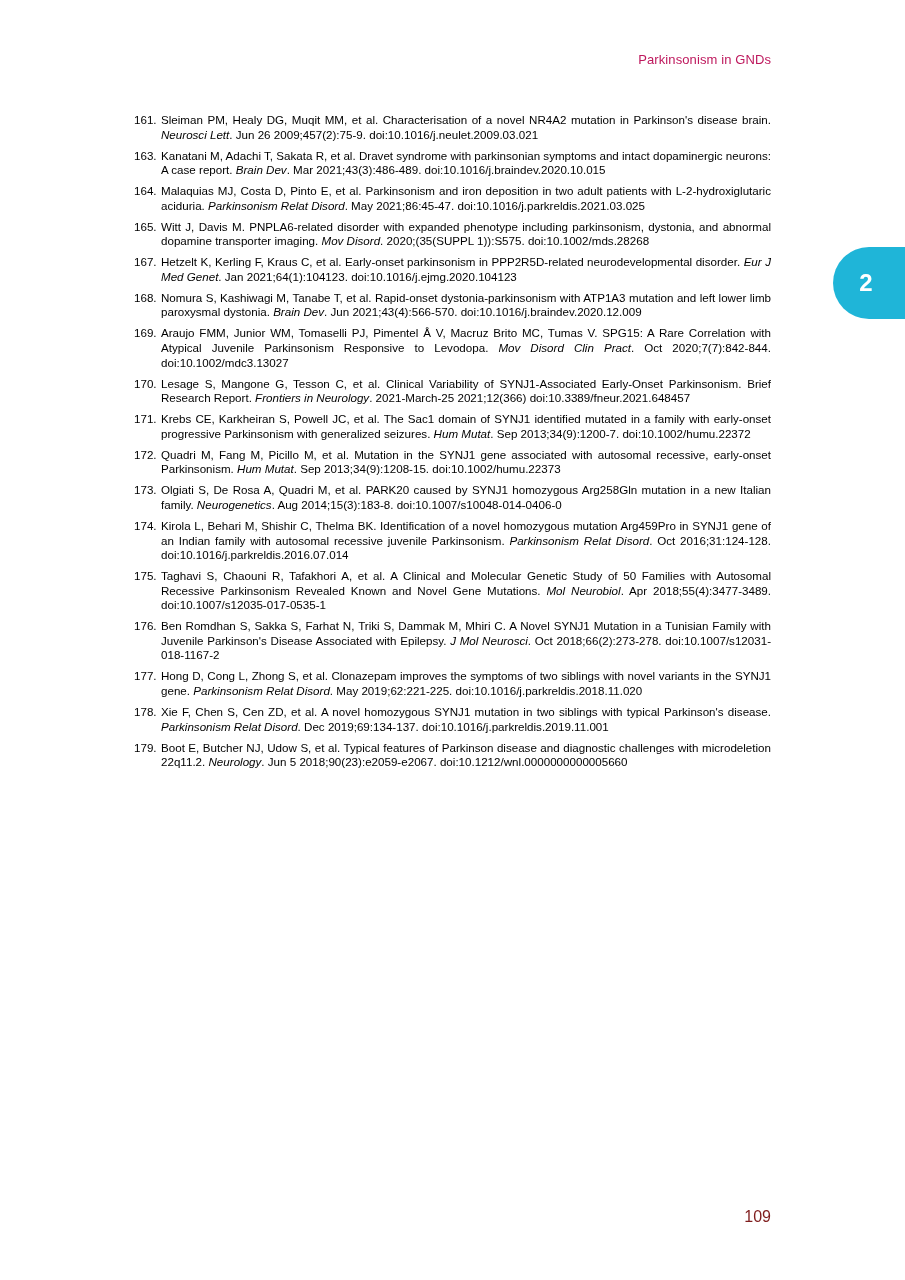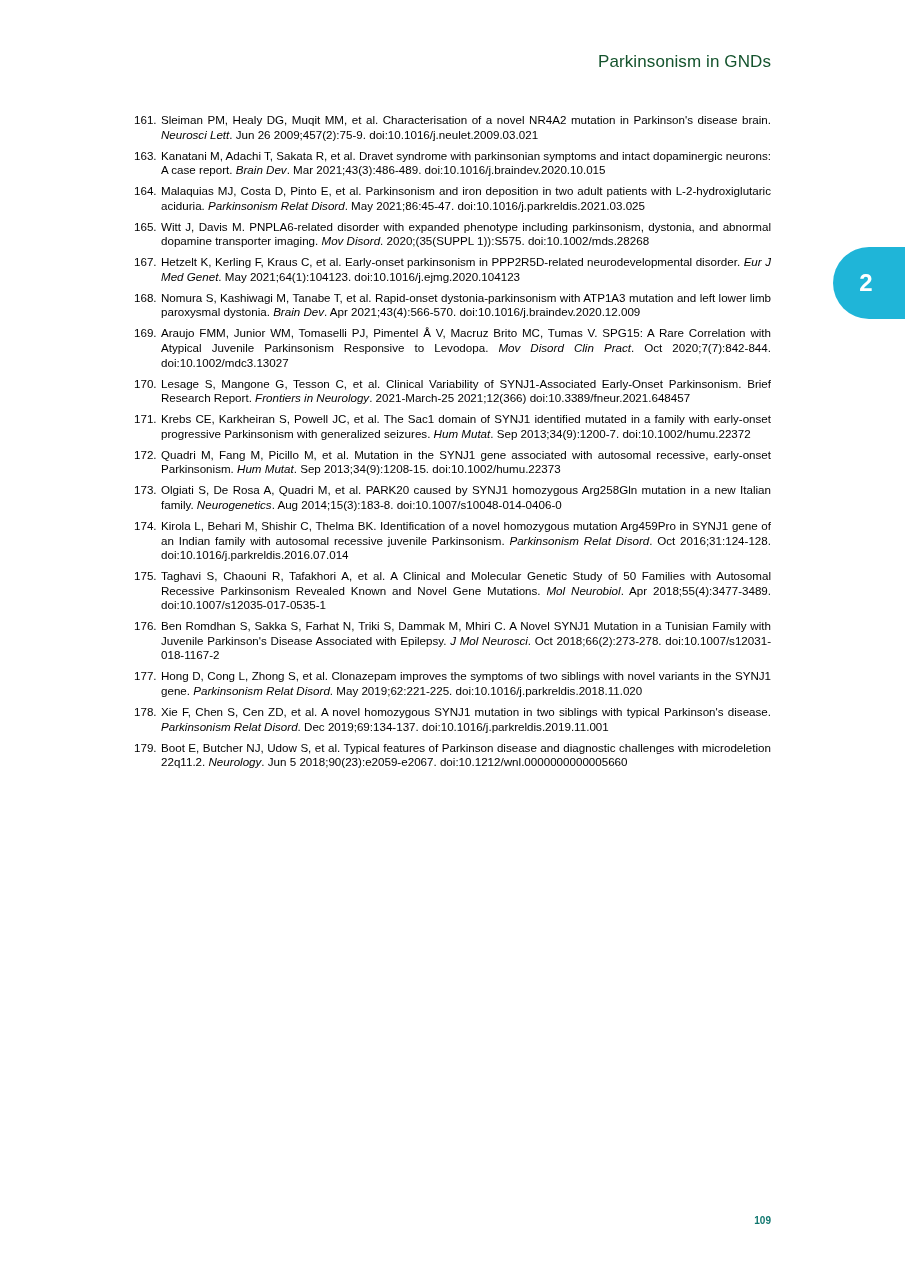--- a/index.html
+++ b/index.html
@@ -17,22 +17,22 @@
   }
   .page {
     position: relative;
     width: 905px;
     height: 1280px;
   }
   .running-head {
     position: absolute;
     top: 52px;
     right: 134px;
-    font-size: 17px;
-    color: #14532d;
+    font-size: 13px;
+    color: #be185d;
     letter-spacing: 0.1px;
   }
   .chapter-tab {
     position: absolute;
     top: 247px;
     right: 0;
     width: 72px;
     height: 72px;
     background: #1fb5d8;
     border-radius: 36px 0 0 36px;
@@ -70,23 +70,22 @@
     flex: 1 1 auto;
     text-align: justify;
   }
   .ref .body i {
     font-style: italic;
   }
   .folio {
     position: absolute;
     bottom: 54px;
     right: 134px;
-    font-size: 10px;
-    color: #0f766e;
-    font-weight: bold;
+    font-size: 16px;
+    color: #7f1d1d;
   }
 </style>
 </head>
 <body>
 
 <div class="page">
 
   <div class="running-head">Parkinsonism in GNDs</div>
 
   <div class="chapter-tab">
@@ -105,25 +104,25 @@
       <div class="ref">
         <span class="num">164.</span>
         <span class="body"><span>Malaquias MJ, Costa D, Pinto E, et al. Parkinsonism and iron deposition in two adult patients with L-2-hydroxiglutaric aciduria. </span><i>Parkinsonism Relat Disord</i><span>. May 2021;86:45-47. doi:10.1016/j.parkreldis.2021.03.025</span></span>
       </div>
       <div class="ref">
         <span class="num">165.</span>
         <span class="body"><span>Witt J, Davis M. PNPLA6-related disorder with expanded phenotype including parkinsonism, dystonia, and abnormal dopamine transporter imaging. </span><i>Mov Disord</i><span>. 2020;(35(SUPPL 1)):S575. doi:10.1002/mds.28268</span></span>
       </div>
       <div class="ref">
         <span class="num">167.</span>
-        <span class="body"><span>Hetzelt K, Kerling F, Kraus C, et al. Early-onset parkinsonism in PPP2R5D-related neurodevelopmental disorder. </span><i>Eur J Med Genet</i><span>. May 2021;64(1):104123. doi:10.1016/j.ejmg.2020.104123</span></span>
+        <span class="body"><span>Hetzelt K, Kerling F, Kraus C, et al. Early-onset parkinsonism in PPP2R5D-related neurodevelopmental disorder. </span><i>Eur J Med Genet</i><span>. Jan 2021;64(1):104123. doi:10.1016/j.ejmg.2020.104123</span></span>
       </div>
       <div class="ref">
         <span class="num">168.</span>
-        <span class="body"><span>Nomura S, Kashiwagi M, Tanabe T, et al. Rapid-onset dystonia-parkinsonism with ATP1A3 mutation and left lower limb paroxysmal dystonia. </span><i>Brain Dev</i><span>. Apr 2021;43(4):566-570. doi:10.1016/j.braindev.2020.12.009</span></span>
+        <span class="body"><span>Nomura S, Kashiwagi M, Tanabe T, et al. Rapid-onset dystonia-parkinsonism with ATP1A3 mutation and left lower limb paroxysmal dystonia. </span><i>Brain Dev</i><span>. Jun 2021;43(4):566-570. doi:10.1016/j.braindev.2020.12.009</span></span>
       </div>
       <div class="ref">
         <span class="num">169.</span>
         <span class="body"><span>Araujo FMM, Junior WM, Tomaselli PJ, Pimentel Å V, Macruz Brito MC, Tumas V. SPG15: A Rare Correlation with Atypical Juvenile Parkinsonism Responsive to Levodopa. </span><i>Mov Disord Clin Pract</i><span>. Oct 2020;7(7):842-844. doi:10.1002/mdc3.13027</span></span>
       </div>
       <div class="ref">
         <span class="num">170.</span>
         <span class="body"><span>Lesage S, Mangone G, Tesson C, et al. Clinical Variability of SYNJ1-Associated Early-Onset Parkinsonism. Brief Research Report. </span><i>Frontiers in Neurology</i><span>. 2021-March-25 2021;12(366) doi:10.3389/fneur.2021.648457</span></span>
       </div>
       <div class="ref">

